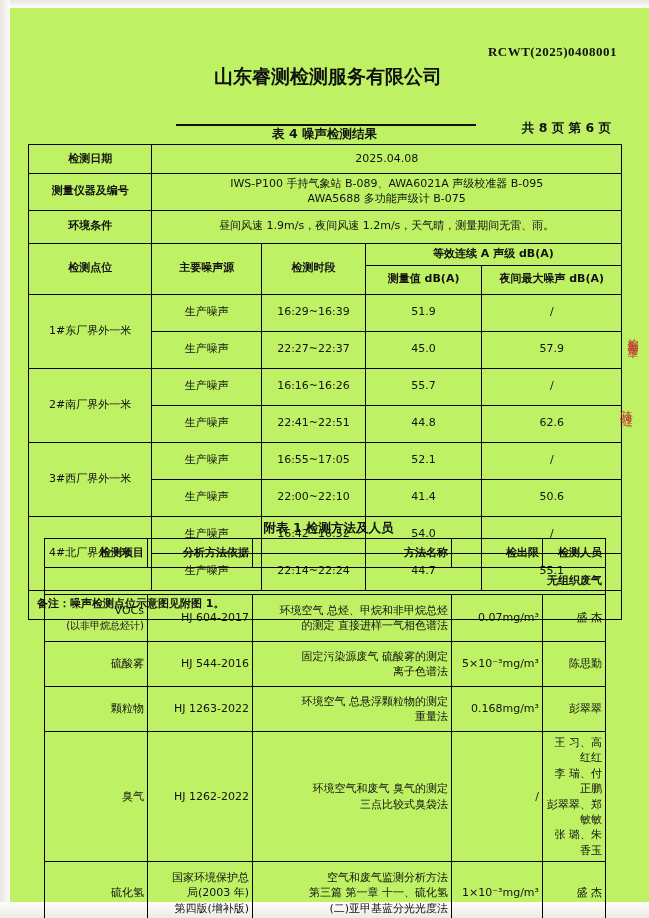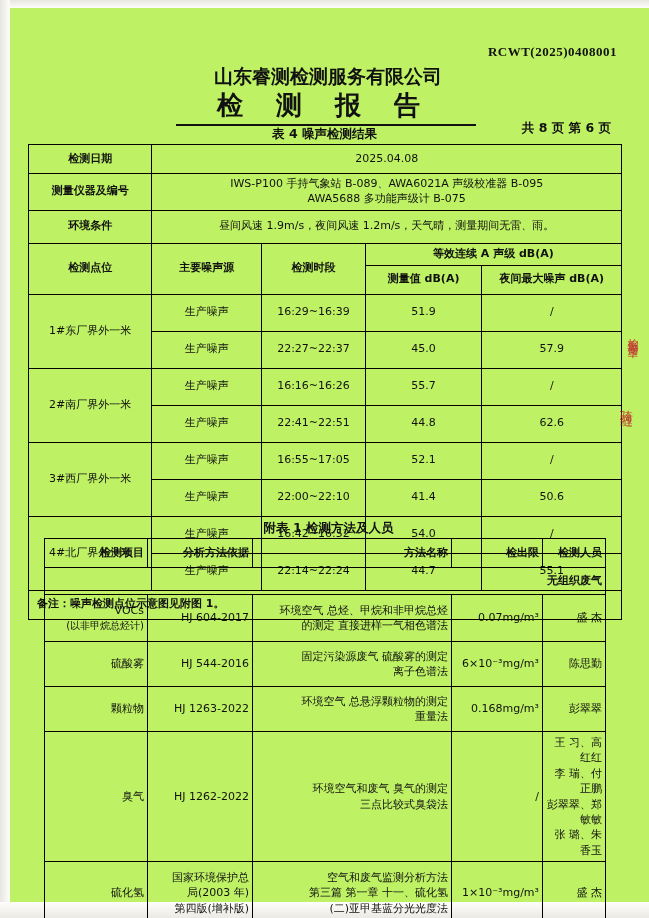--- a/index.html
+++ b/index.html
@@ -103,21 +103,20 @@
 </head>
 <body>
 
 <div class="page">
   <div class="edge-top"></div>
   <div class="edge-left"></div>
   <div class="edge-bottom"></div>
 
   <div class="doc-code">RCWT(2025)0408001</div>
   <div class="company">山东睿测检测服务有限公司</div>
-  <div class="report-title">检 测 报 告</div>
   <div class="title-underline"></div>
   <div class="tbl4-cap">表 4  噪声检测结果</div>
   <div class="pageno">共 8 页  第 6 页</div>
 
   <table class="t1">
     <tbody>
         <tr>
       <td class="lbl" style="width:124px;height:22px;">检测日期</td>
       <td colspan="5">2025.04.08</td>
     </tr>
@@ -235,21 +234,21 @@
       <td>盛 杰</td>
     </tr>
 
     <tr>
       <td style="height:38px;">硫酸雾</td>
       <td>HJ 544-2016</td>
       <td>
         <div>固定污染源废气 硫酸雾的测定</div>
         <div>离子色谱法</div>
       </td>
-      <td>6×10⁻³mg/m³</td>
+      <td>5×10⁻³mg/m³</td>
       <td>陈思勤</td>
     </tr>
 
     <tr>
       <td style="height:38px;">颗粒物</td>
       <td>HJ 1263-2022</td>
       <td>
         <div>环境空气 总悬浮颗粒物的测定</div>
         <div>重量法</div>
       </td>

